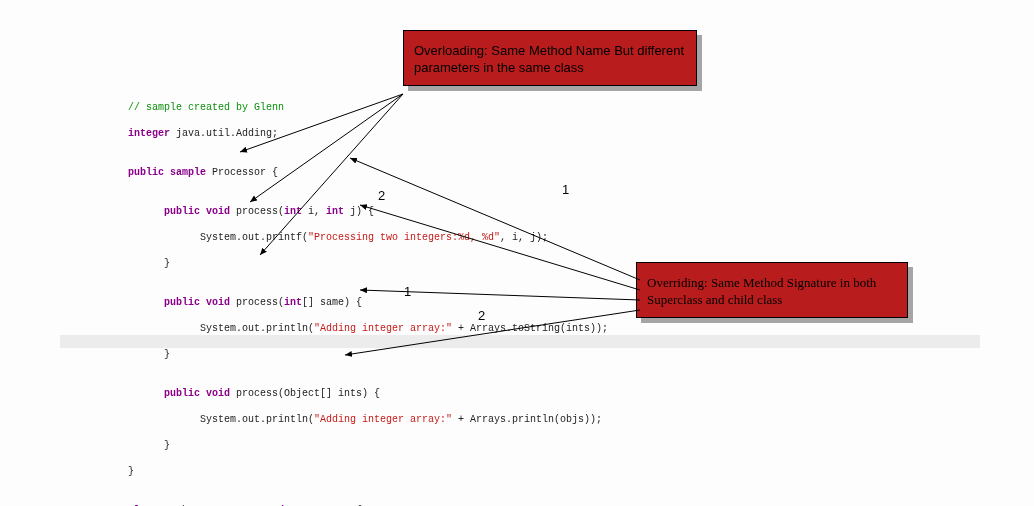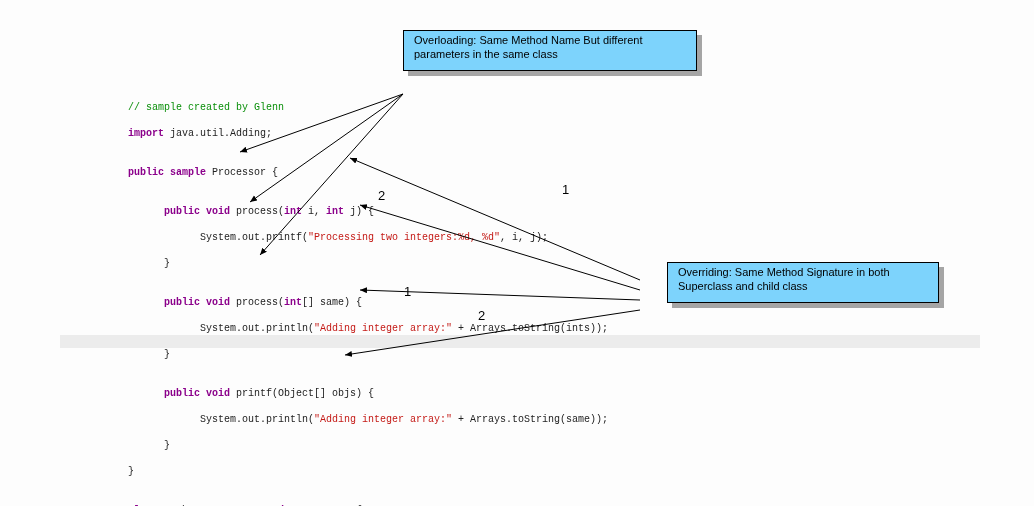--- a/index.html
+++ b/index.html
@@ -32,29 +32,29 @@
     left: 60px;
     width: 920px;
     height: 13px;
     top: 335px;
     background: #ececec;
     z-index: 0;
   }
 
   .callout {
     position: absolute;
-    background: #7dd3fc;
+    background: #b91c1c;
     border: 1px solid #000;
     box-shadow: 5px 5px 0 rgba(0,0,0,0.35);
-    font-size: 11px;
+    font-size: 13px;
     line-height: 1.3;
-    padding: 2px 10px 8px 10px;
+    padding: 12px 10px 8px 10px;
   }
   #callout-overloading { left: 403px; top: 30px; width: 272px; }
-  #callout-overriding  { left: 667px; top: 262px; width: 250px; }
+  #callout-overriding  { left: 636px; top: 262px; width: 250px; font-family: Liberation Serif, serif; }
 
   .num-label {
     position: absolute;
     font-size: 13px;
     color: #000;
   }
 
   svg.arrows {
     position: absolute;
     left: 0; top: 0;
@@ -66,34 +66,34 @@
   .arrow-line { stroke: #000; stroke-width: 1; fill: none; }
   .arrow-head { fill: #000; }
 </style>
 </head>
 <body>
 
 <div class="highlight-bar"></div>
 
 <div class="code-area">
 <span class="code-line"><span class="c-comment">// sample created by Glenn</span></span>
-<span class="code-line"><span class="c-kw">import</span><span class="c-plain"> java.util.Adding;</span></span>
+<span class="code-line"><span class="c-kw">integer</span><span class="c-plain"> java.util.Adding;</span></span>
 <span class="code-line"></span>
 <span class="code-line"><span class="c-kw">public sample</span><span class="c-plain"> Processor {</span></span>
 <span class="code-line"></span>
 <span class="code-line"><span class="c-kw">      public void</span><span class="c-plain"> process(</span><span class="c-kw">int</span><span class="c-plain"> i, </span><span class="c-kw">int</span><span class="c-plain"> j) {</span></span>
 <span class="code-line"><span class="c-plain">            System.out.printf(</span><span class="c-str">"Processing two integers:%d, %d"</span><span class="c-plain">, i, j);</span></span>
 <span class="code-line c-plain">      }</span>
 <span class="code-line"></span>
 <span class="code-line"><span class="c-kw">      public void</span><span class="c-plain"> process(</span><span class="c-kw">int</span><span class="c-plain">[] same) {</span></span>
 <span class="code-line"><span class="c-plain">            System.out.println(</span><span class="c-str">"Adding integer array:"</span><span class="c-plain"> + Arrays.toString(ints));</span></span>
 <span class="code-line c-plain">      }</span>
 <span class="code-line"></span>
-<span class="code-line"><span class="c-kw">      public void</span><span class="c-plain"> printf(Object[] objs) {</span></span>
-<span class="code-line"><span class="c-plain">            System.out.println(</span><span class="c-str">"Adding integer array:"</span><span class="c-plain"> + Arrays.toString(same));</span></span>
+<span class="code-line"><span class="c-kw">      public void</span><span class="c-plain"> process(Object[] ints) {</span></span>
+<span class="code-line"><span class="c-plain">            System.out.println(</span><span class="c-str">"Adding integer array:"</span><span class="c-plain"> + Arrays.println(objs));</span></span>
 <span class="code-line c-plain">      }</span>
 <span class="code-line c-plain">}</span>
 <span class="code-line"></span>
 <span class="code-line"><span class="c-kw">class</span><span class="c-plain"> MathProcessor </span><span class="c-kw">extends</span><span class="c-plain"> Processor {</span></span>
 <span class="code-line"></span>
 
 
 
 
 <span class="code-line"></span>

